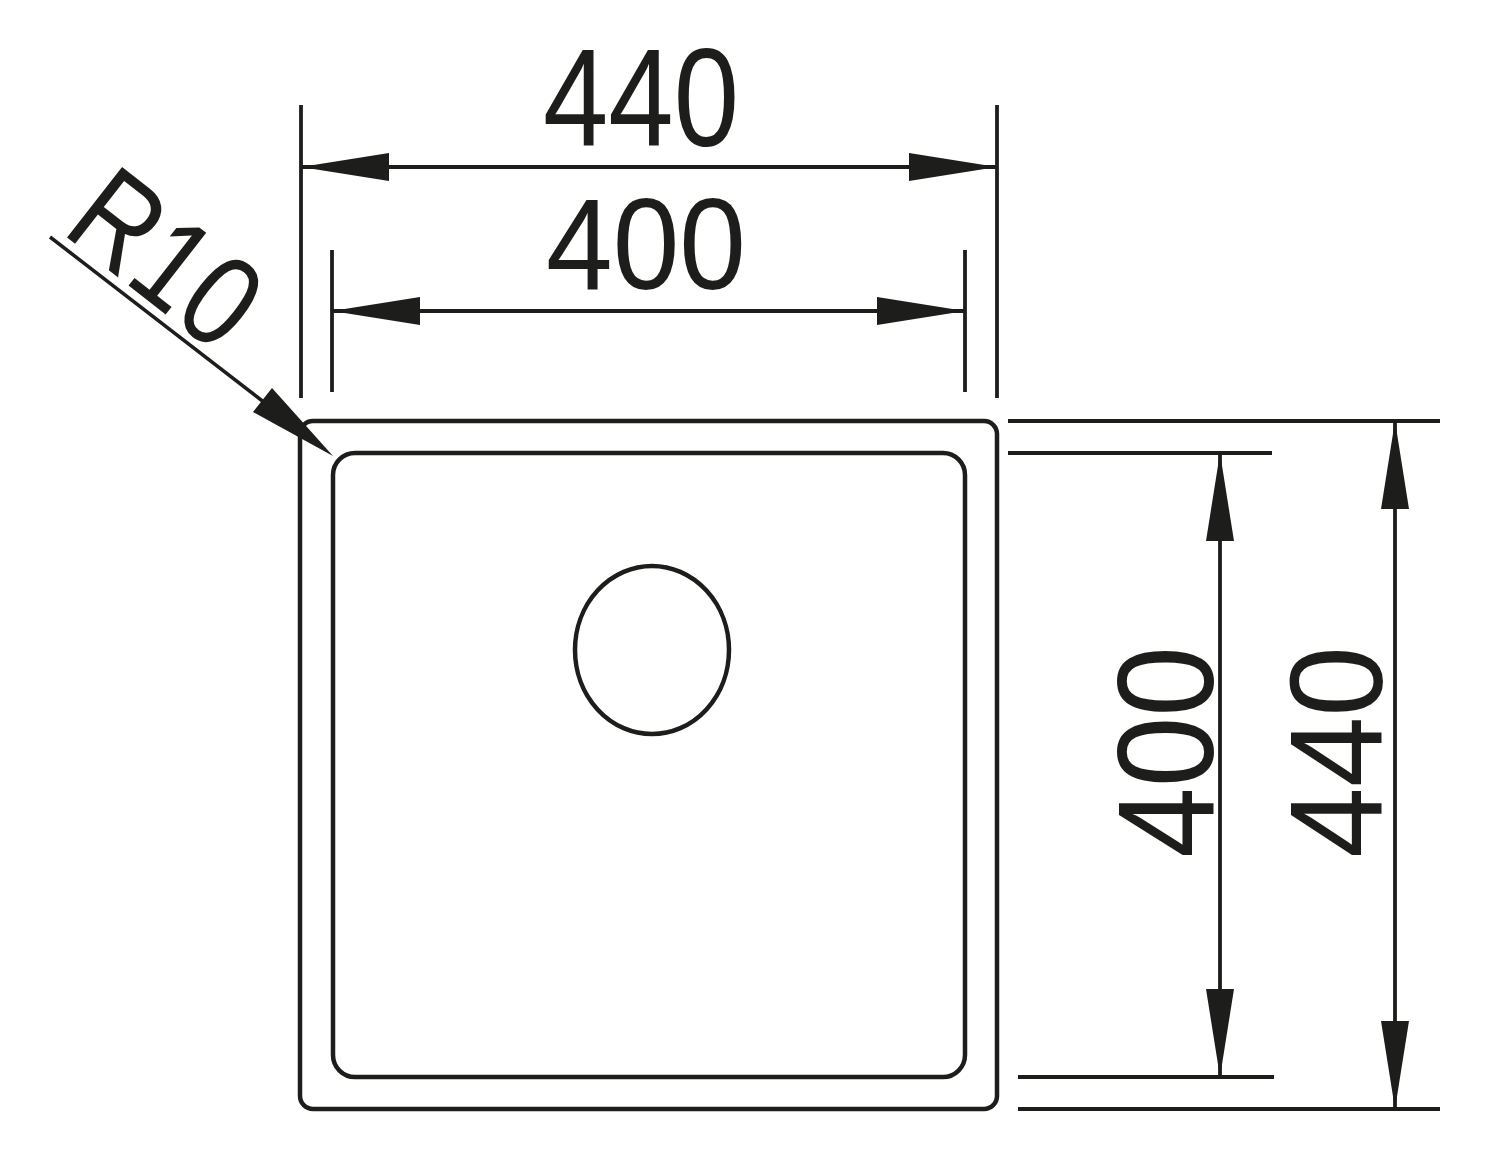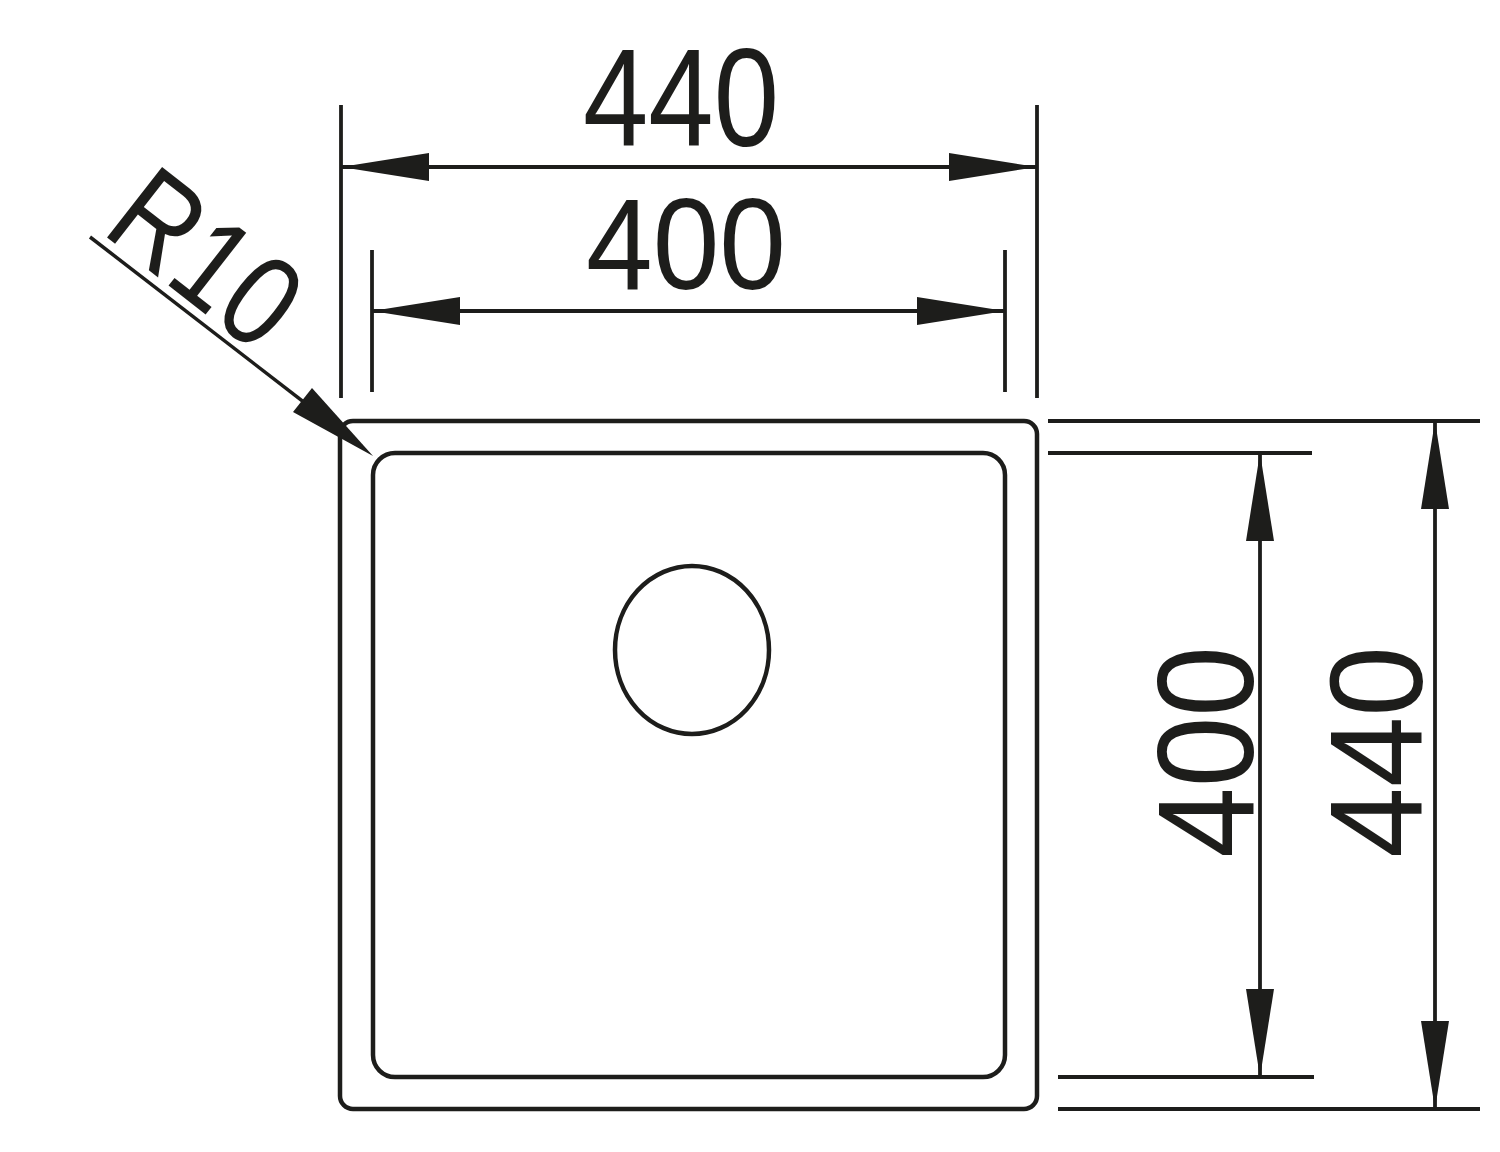--- a/index.html
+++ b/index.html
@@ -10,21 +10,20 @@
     margin: 0;
     padding: 0;
     background: var(--bg);
   }
   .stage {
     position: relative;
     width: 1440px;
     height: 1152px;
     background: var(--bg);
     overflow: hidden;
-    padding-left: 40px;
   }
   svg { display: block; }
   .outline {
     stroke: var(--line);
     fill: none;
     stroke-width: 4.5;
     stroke-linejoin: round;
   }
   .dimline {
     stroke: var(--line);

